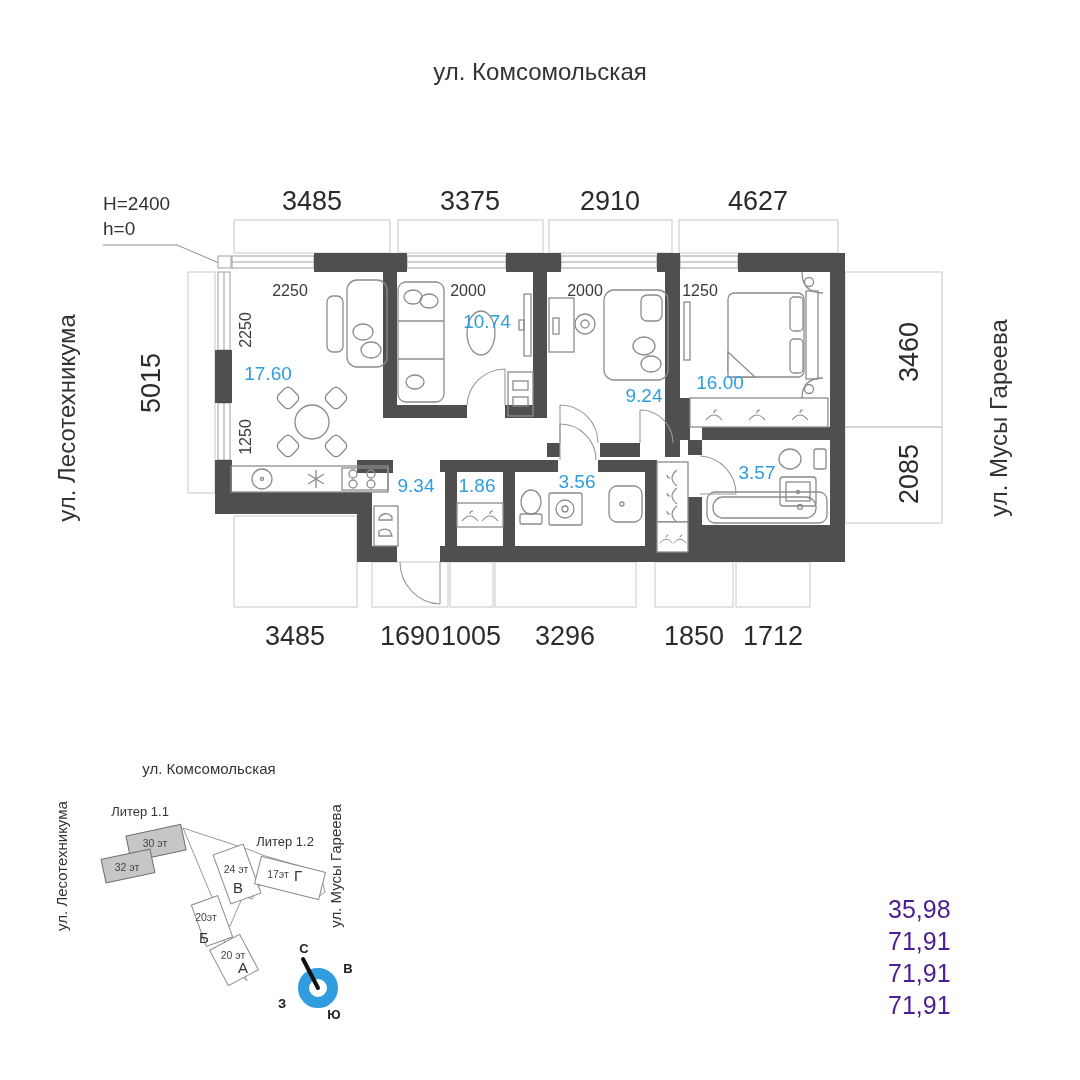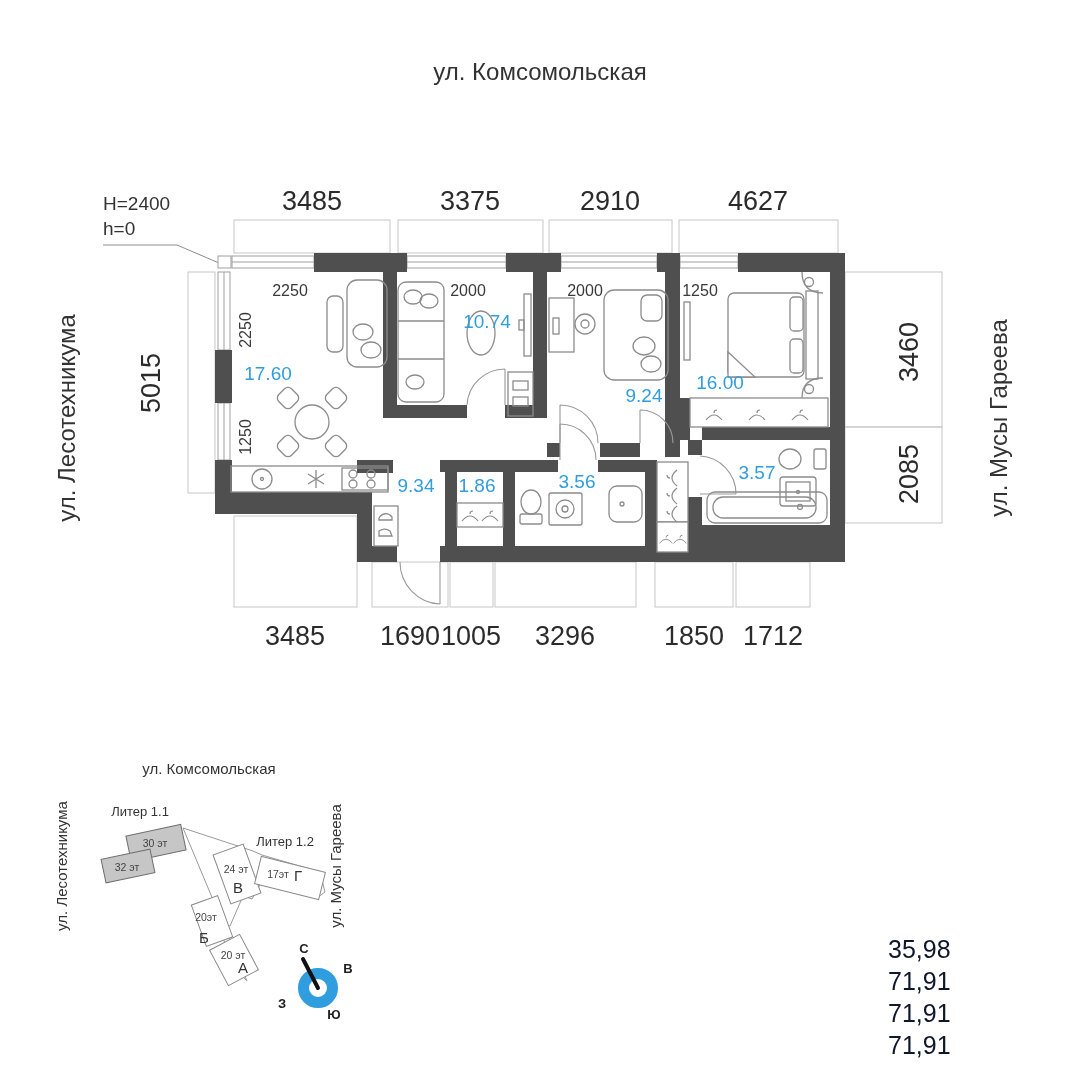--- a/index.html
+++ b/index.html
@@ -26,21 +26,21 @@
   .s-sec{font-size:15px;fill:#333;text-anchor:middle;}
   .s-cmp{font-size:13px;font-weight:bold;fill:#222;text-anchor:middle;}
   .siteoutline{fill:#fff;stroke:#9a9a9a;stroke-width:1;}
   .siteblock{fill:#fff;stroke:#8a8a8a;stroke-width:1;}
   .sitegray{fill:#c6c6c6;stroke:#6f6f6f;stroke-width:1;}
   .cmpring{fill:none;stroke:var(--accent);stroke-width:11;}
   .cmpneedle{stroke:#111;stroke-width:4;stroke-linecap:round;}
   .info-square{position:absolute;left:733px;top:888px;width:124px;height:128px;
     background:var(--accent);display:flex;align-items:center;justify-content:center;
     font-size:46px;color:#fff;}
-  .info-values{position:absolute;left:888px;top:933px;font-size:25px;color:#0f172a;}
+  .info-values{position:absolute;left:888px;top:893px;font-size:25px;color:#4c1d95;}
   .info-values div{height:32px;line-height:32px;}
 </style>
 </head>
 <body>
 
 <div id="page">
 <svg width="1080" height="1080" viewBox="0 0 1080 1080">
 
   <text class="street" x="540" y="80">ул. Комсомольская</text>
   <text class="street" x="75" y="418" transform="rotate(-90 75 418)">ул. Лесотехникума</text>

